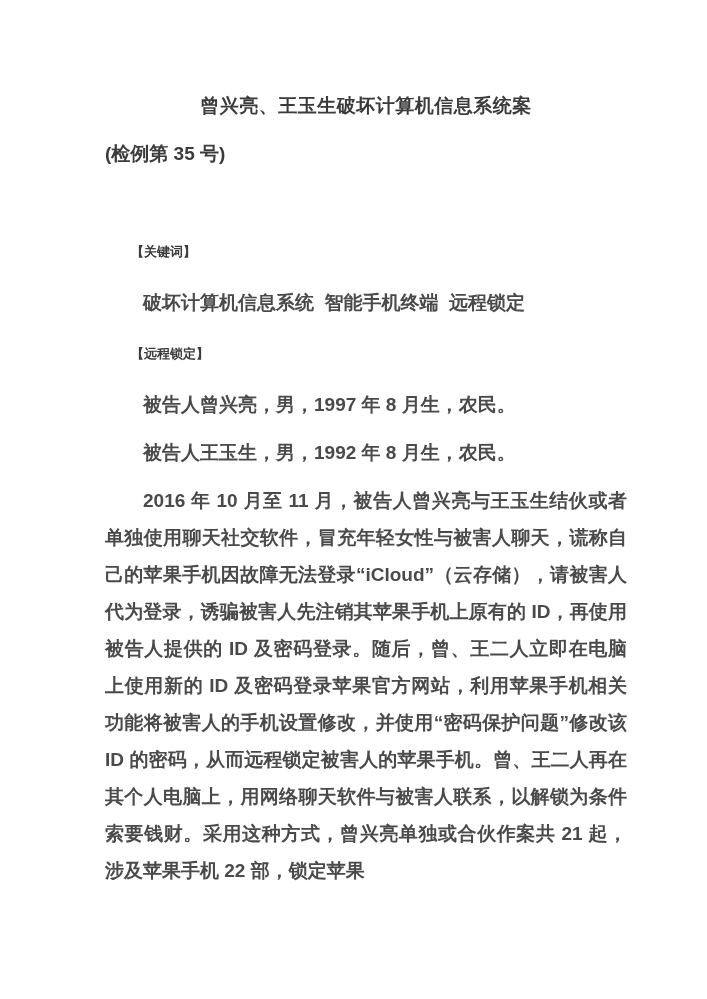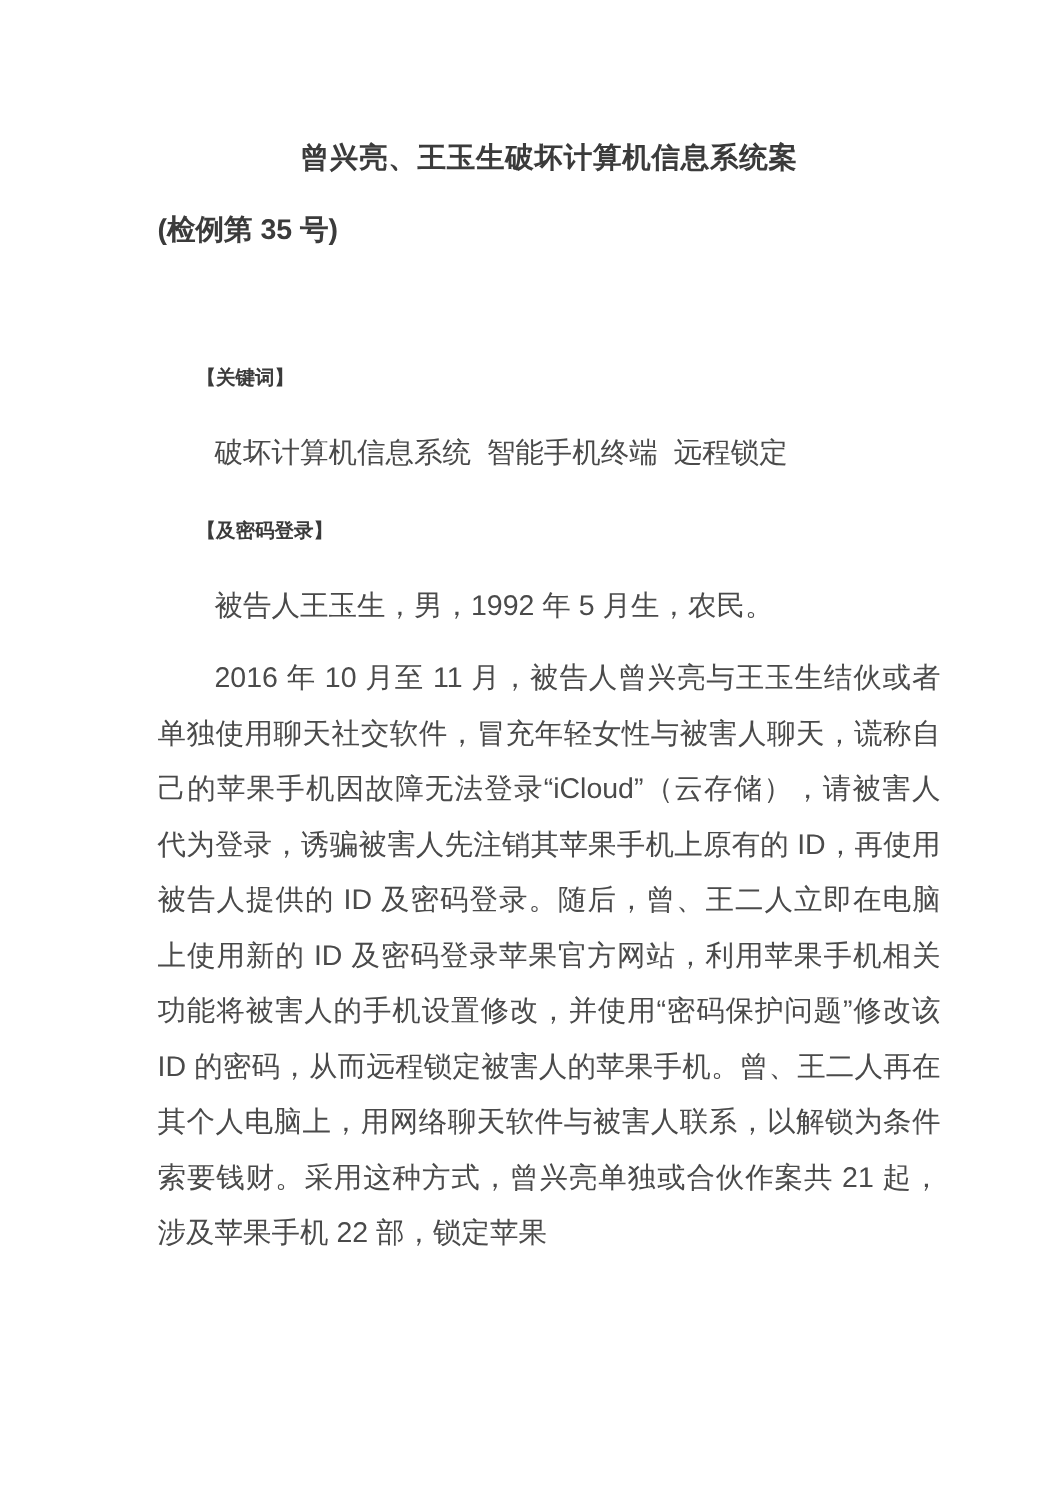--- a/index.html
+++ b/index.html
@@ -40,21 +40,21 @@
     margin: 0 0 14px 0;
     font-size: 13px;
     font-weight: 700;
     line-height: 37px;
     color: #3b3b3b;
     text-indent: 2em;
   }
   .para {
     margin: 0 0 11px 0;
     font-size: 19px;
-    font-weight: 400;
+    font-weight: 700;
     line-height: 37px;
     color: #4a4a4a;
     text-indent: 2em;
   }
   .kw-line {
     margin-bottom: 14px;
     white-space: pre-wrap;
   }
   .body-just {
     text-align: justify;
@@ -68,20 +68,21 @@
 <div class="page">
 
   <h1 class="title">曾兴亮、王玉生破坏计算机信息系统案</h1>
 
   <div class="subtitle">(检例第 35 号)</div>
 
   <div class="heading">【关键词】</div>
 
   <div class="para kw-line">破坏计算机信息系统  智能手机终端  远程锁定</div>
 
-  <div class="heading">【及密码登录】</div>
+  <div class="heading">【远程锁定】</div>
 
+  <p class="para">被告人曾兴亮，男，1997 年 8 月生，农民。</p>
 
-  <p class="para">被告人王玉生，男，1992 年 5 月生，农民。</p>
+  <p class="para">被告人王玉生，男，1992 年 8 月生，农民。</p>
 
   <p class="para body-just">2016 年 10 月至 11 月，被告人曾兴亮与王玉生结伙或者单独使用聊天社交软件，冒充年轻女性与被害人聊天，谎称自己的苹果手机因故障无法登录“iCloud”（云存储），请被害人代为登录，诱骗被害人先注销其苹果手机上原有的 ID，再使用被告人提供的 ID 及密码登录。随后，曾、王二人立即在电脑上使用新的 ID 及密码登录苹果官方网站，利用苹果手机相关功能将被害人的手机设置修改，并使用“密码保护问题”修改该 ID 的密码，从而远程锁定被害人的苹果手机。曾、王二人再在其个人电脑上，用网络聊天软件与被害人联系，以解锁为条件索要钱财。采用这种方式，曾兴亮单独或合伙作案共 21 起，涉及苹果手机 22 部，锁定苹果</p>
 
 </div>
 
 </body></html>

